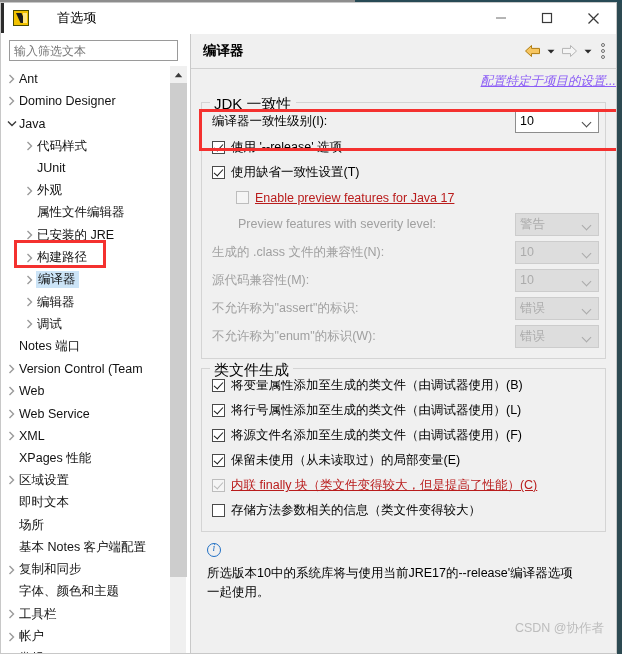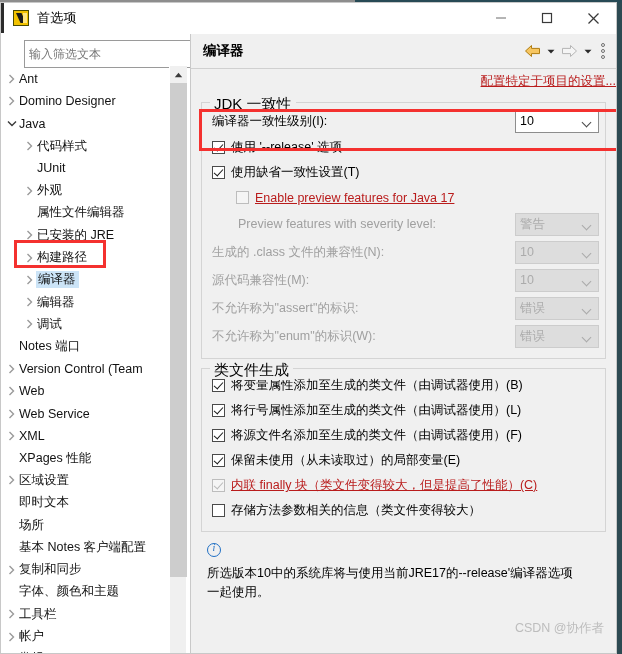--- a/index.html
+++ b/index.html
@@ -43,20 +43,21 @@
   }
 
   
   .titlebar {
     height: 30px;
     background: #ffffff;
     display: flex;
     align-items: center;
     position: relative;
     border-bottom: 1px solid #ffffff;
+    gap: 20px;
   }
   .title-accent {
     position: absolute;
     left: 0; top: 0;
     width: 3px; height: 30px;
     background: #2b2b2b;
   }
   .app-icon {
     width: 16px; height: 16px;
     margin-left: 12px;
@@ -114,29 +115,28 @@
     width: 185px;
     position: relative;
     background: #ffffff;
     flex: none;
   }
   .filter-wrap {
     padding: 6px 8px 5px 8px;
   }
   .filter-input {
     width: 100%;
-    height: 28px;
+    height: 21px;
     box-sizing: border-box;
     border: 1px solid #9a9a9a;
     background: #fff;
     font-size: 12px;
     padding: 0 4px;
     color: #000;
     font-family: Liberation Sans, sans-serif;
-    margin-left: 15px;
   }
   .filter-input::placeholder { color: #767676; opacity: 1; }
 
   .tree {
     position: absolute;
     left: 0;
     top: 34px;
     width: 168px;
     height: 588px;
     overflow: hidden;
@@ -255,25 +255,26 @@
     background: #f0f0f0;
     height: 587px;
   }
   .proj-link-row {
     height: 24px;
     display: flex;
     align-items: center;
     justify-content: flex-end;
   }
   .proj-link {
-    color: #b91c1c;
+    color: #8b5cf6;
     text-decoration: underline;
     font-size: 12.5px;
     white-space: nowrap;
     margin-right: -10px;
+    font-style: italic;
   }
 
   
   .group {
     border: 1px solid #d4d4d4;
     margin-top: 9px;
     padding: 4px 6px 8px 6px;
     position: relative;
     background: #f0f0f0;
   }

